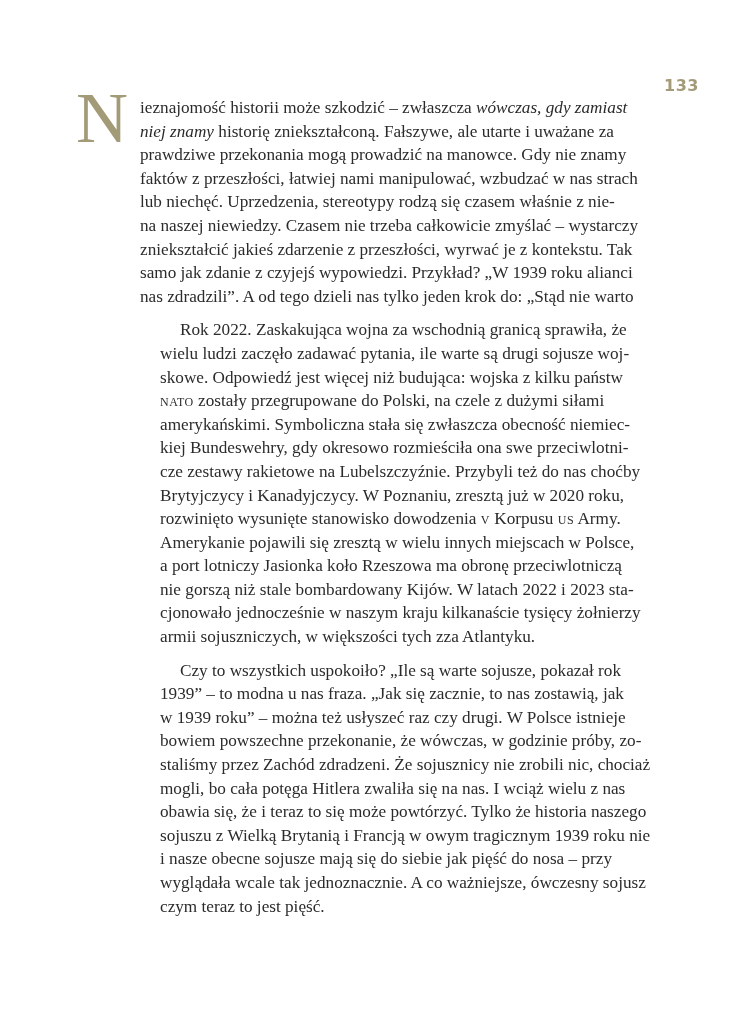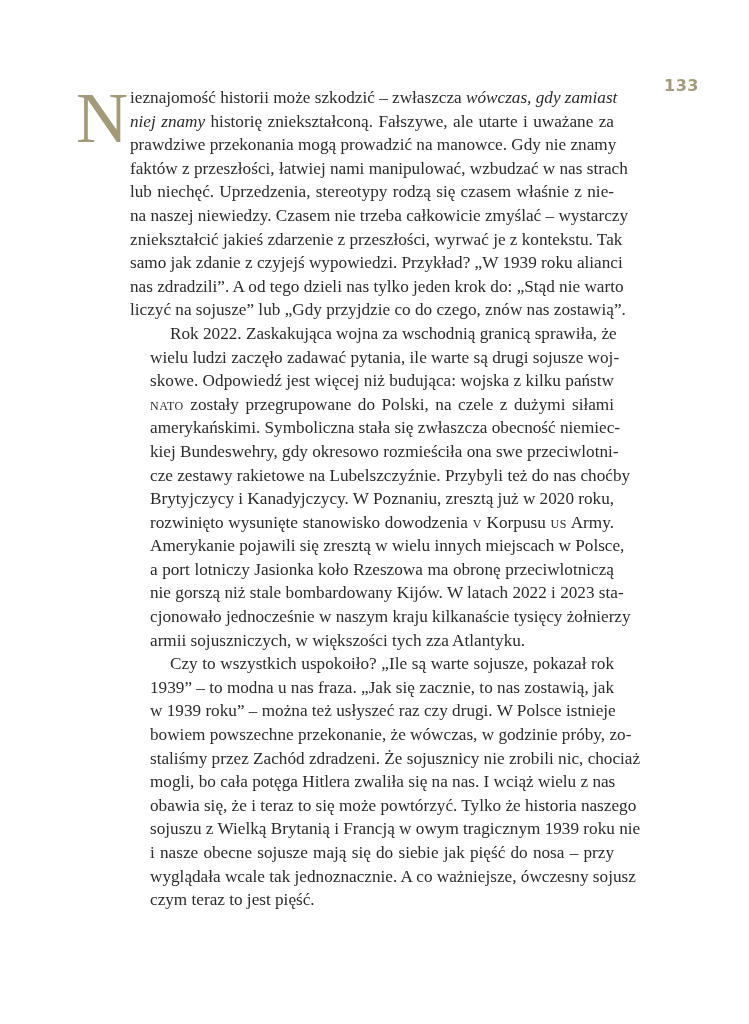--- a/index.html
+++ b/index.html
@@ -37,21 +37,21 @@
     top: 86px;
     width: 484px;
     font-family: "Liberation Serif", serif;
     font-size: 17.2px;
     line-height: 23.6px;
     color: #2b2b2b;
     text-align: justify;
     hyphens: manual;
   }
   .para {
-    margin: 0;
+    margin: 10px;
     text-indent: 20px;
   }
   .para.first {
     text-indent: 0;
   }
   .drop-cap {
     position: absolute;
     left: -54px;
     top: 2px;
     font-family: "Liberation Serif", serif;
@@ -91,21 +91,20 @@
     <div class="para first">
         <span class="line">ieznajomość historii może szkodzić – zwłaszcza <em>wówczas, gdy zamiast</em></span>
         <span class="line"><em>niej znamy</em> historię zniekształconą. Fałszywe, ale utarte i uważane za</span>
         <span class="line">prawdziwe przekonania mogą prowadzić na manowce. Gdy nie znamy</span>
         <span class="line">faktów z przeszłości, łatwiej nami manipulować, wzbudzać w nas strach</span>
         <span class="line">lub niechęć. Uprzedzenia, stereotypy rodzą się czasem właśnie z nie-</span>
         <span class="line">na naszej niewiedzy. Czasem nie trzeba całkowicie zmyślać – wystarczy</span>
         <span class="line">zniekształcić jakieś zdarzenie z przeszłości, wyrwać je z kontekstu. Tak</span>
         <span class="line">samo jak zdanie z czyjejś wypowiedzi. Przykład? „W 1939 roku alianci</span>
         <span class="line">nas zdradzili”. A od tego dzieli nas tylko jeden krok do: „Stąd nie warto</span>
-        <span class="line last">liczyć na sojusze” lub „Gdy przyjdzie co do czego, znów nas zostawią”.</span>
       </div>
     <div class="para">
         <span class="line indent">Rok 2022. Zaskakująca wojna za wschodnią granicą sprawiła, że</span>
         <span class="line">wielu ludzi zaczęło zadawać pytania, ile warte są drugi sojusze woj-</span>
         <span class="line">skowe. Odpowiedź jest więcej niż budująca: wojska z kilku państw</span>
         <span class="line"><span class="smallcaps">nato</span> zostały przegrupowane do Polski, na czele z dużymi siłami</span>
         <span class="line">amerykańskimi. Symboliczna stała się zwłaszcza obecność niemiec-</span>
         <span class="line">kiej Bundeswehry, gdy okresowo rozmieściła ona swe przeciwlotni-</span>
         <span class="line">cze zestawy rakietowe na Lubelszczyźnie. Przybyli też do nas choćby</span>
         <span class="line">Brytyjczycy i Kanadyjczycy. W Poznaniu, zresztą już w 2020 roku,</span>

